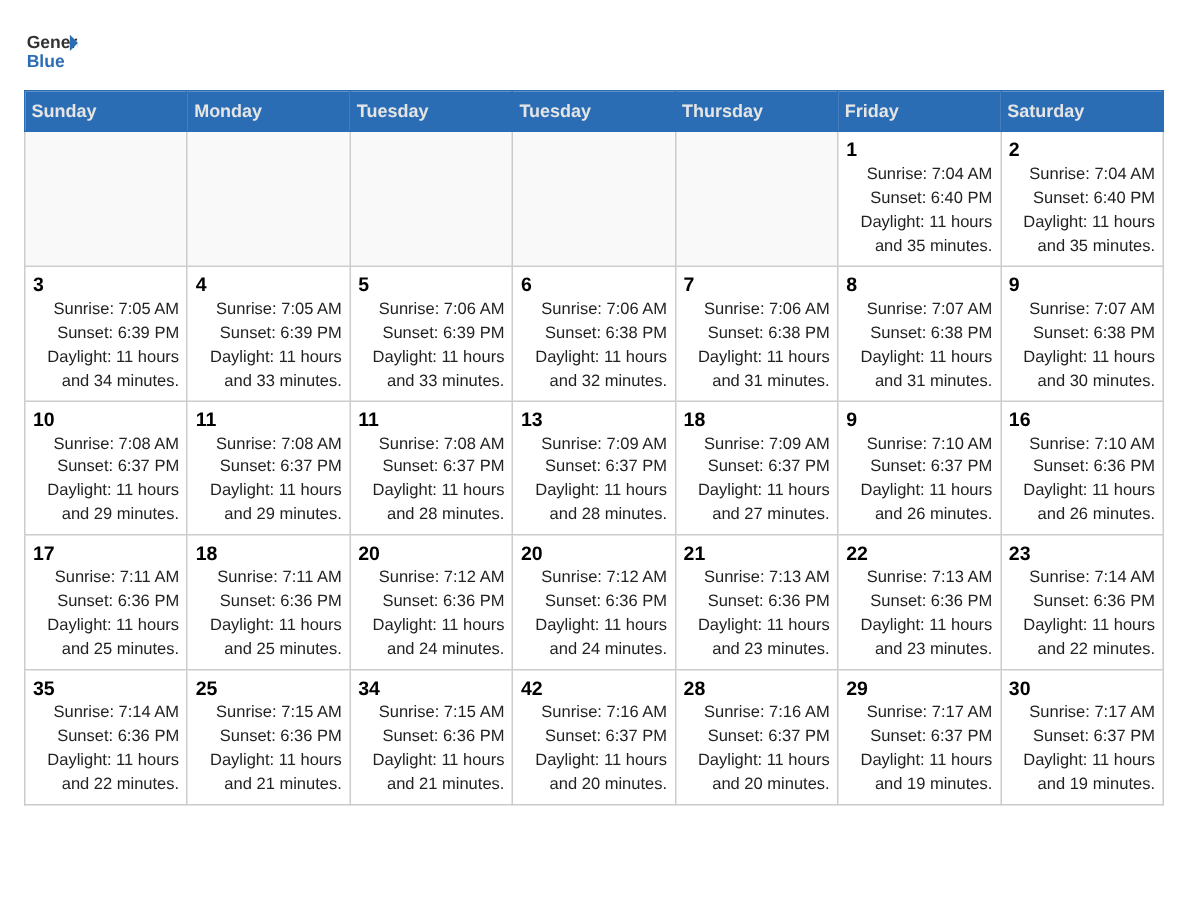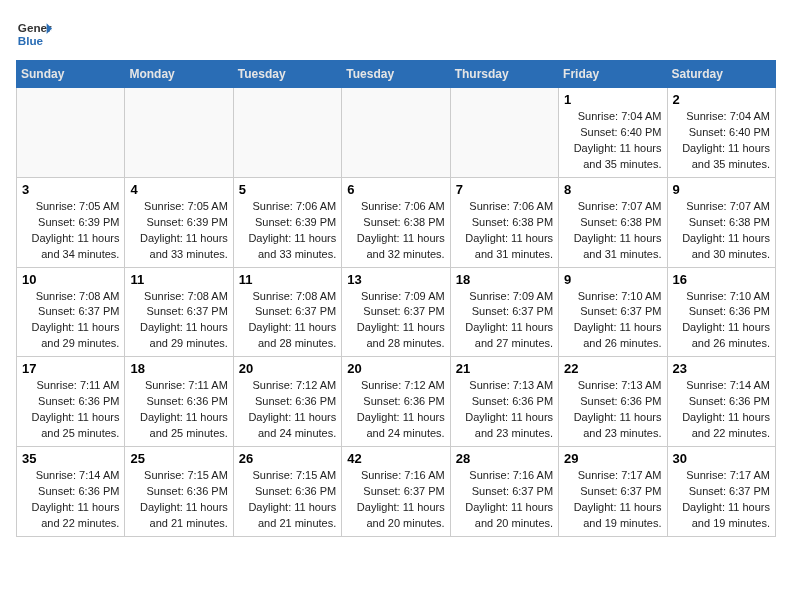--- a/index.html
+++ b/index.html
@@ -291,21 +291,21 @@
 and 22 minutes.</div>
         </td>
         <td>
           <span class="day-num">25</span>
           <div class="day-info" style="white-space: pre-line;">Sunrise: 7:15 AM
 Sunset: 6:36 PM
 Daylight: 11 hours
 and 21 minutes.</div>
         </td>
         <td>
-          <span class="day-num">26</span>
+          <span class="day-num">34</span>
           <div class="day-info" style="white-space: pre-line;">Sunrise: 7:15 AM
 Sunset: 6:36 PM
 Daylight: 11 hours
 and 21 minutes.</div>
         </td>
         <td>
           <span class="day-num">42</span>
           <div class="day-info" style="white-space: pre-line;">Sunrise: 7:16 AM
 Sunset: 6:37 PM
 Daylight: 11 hours

